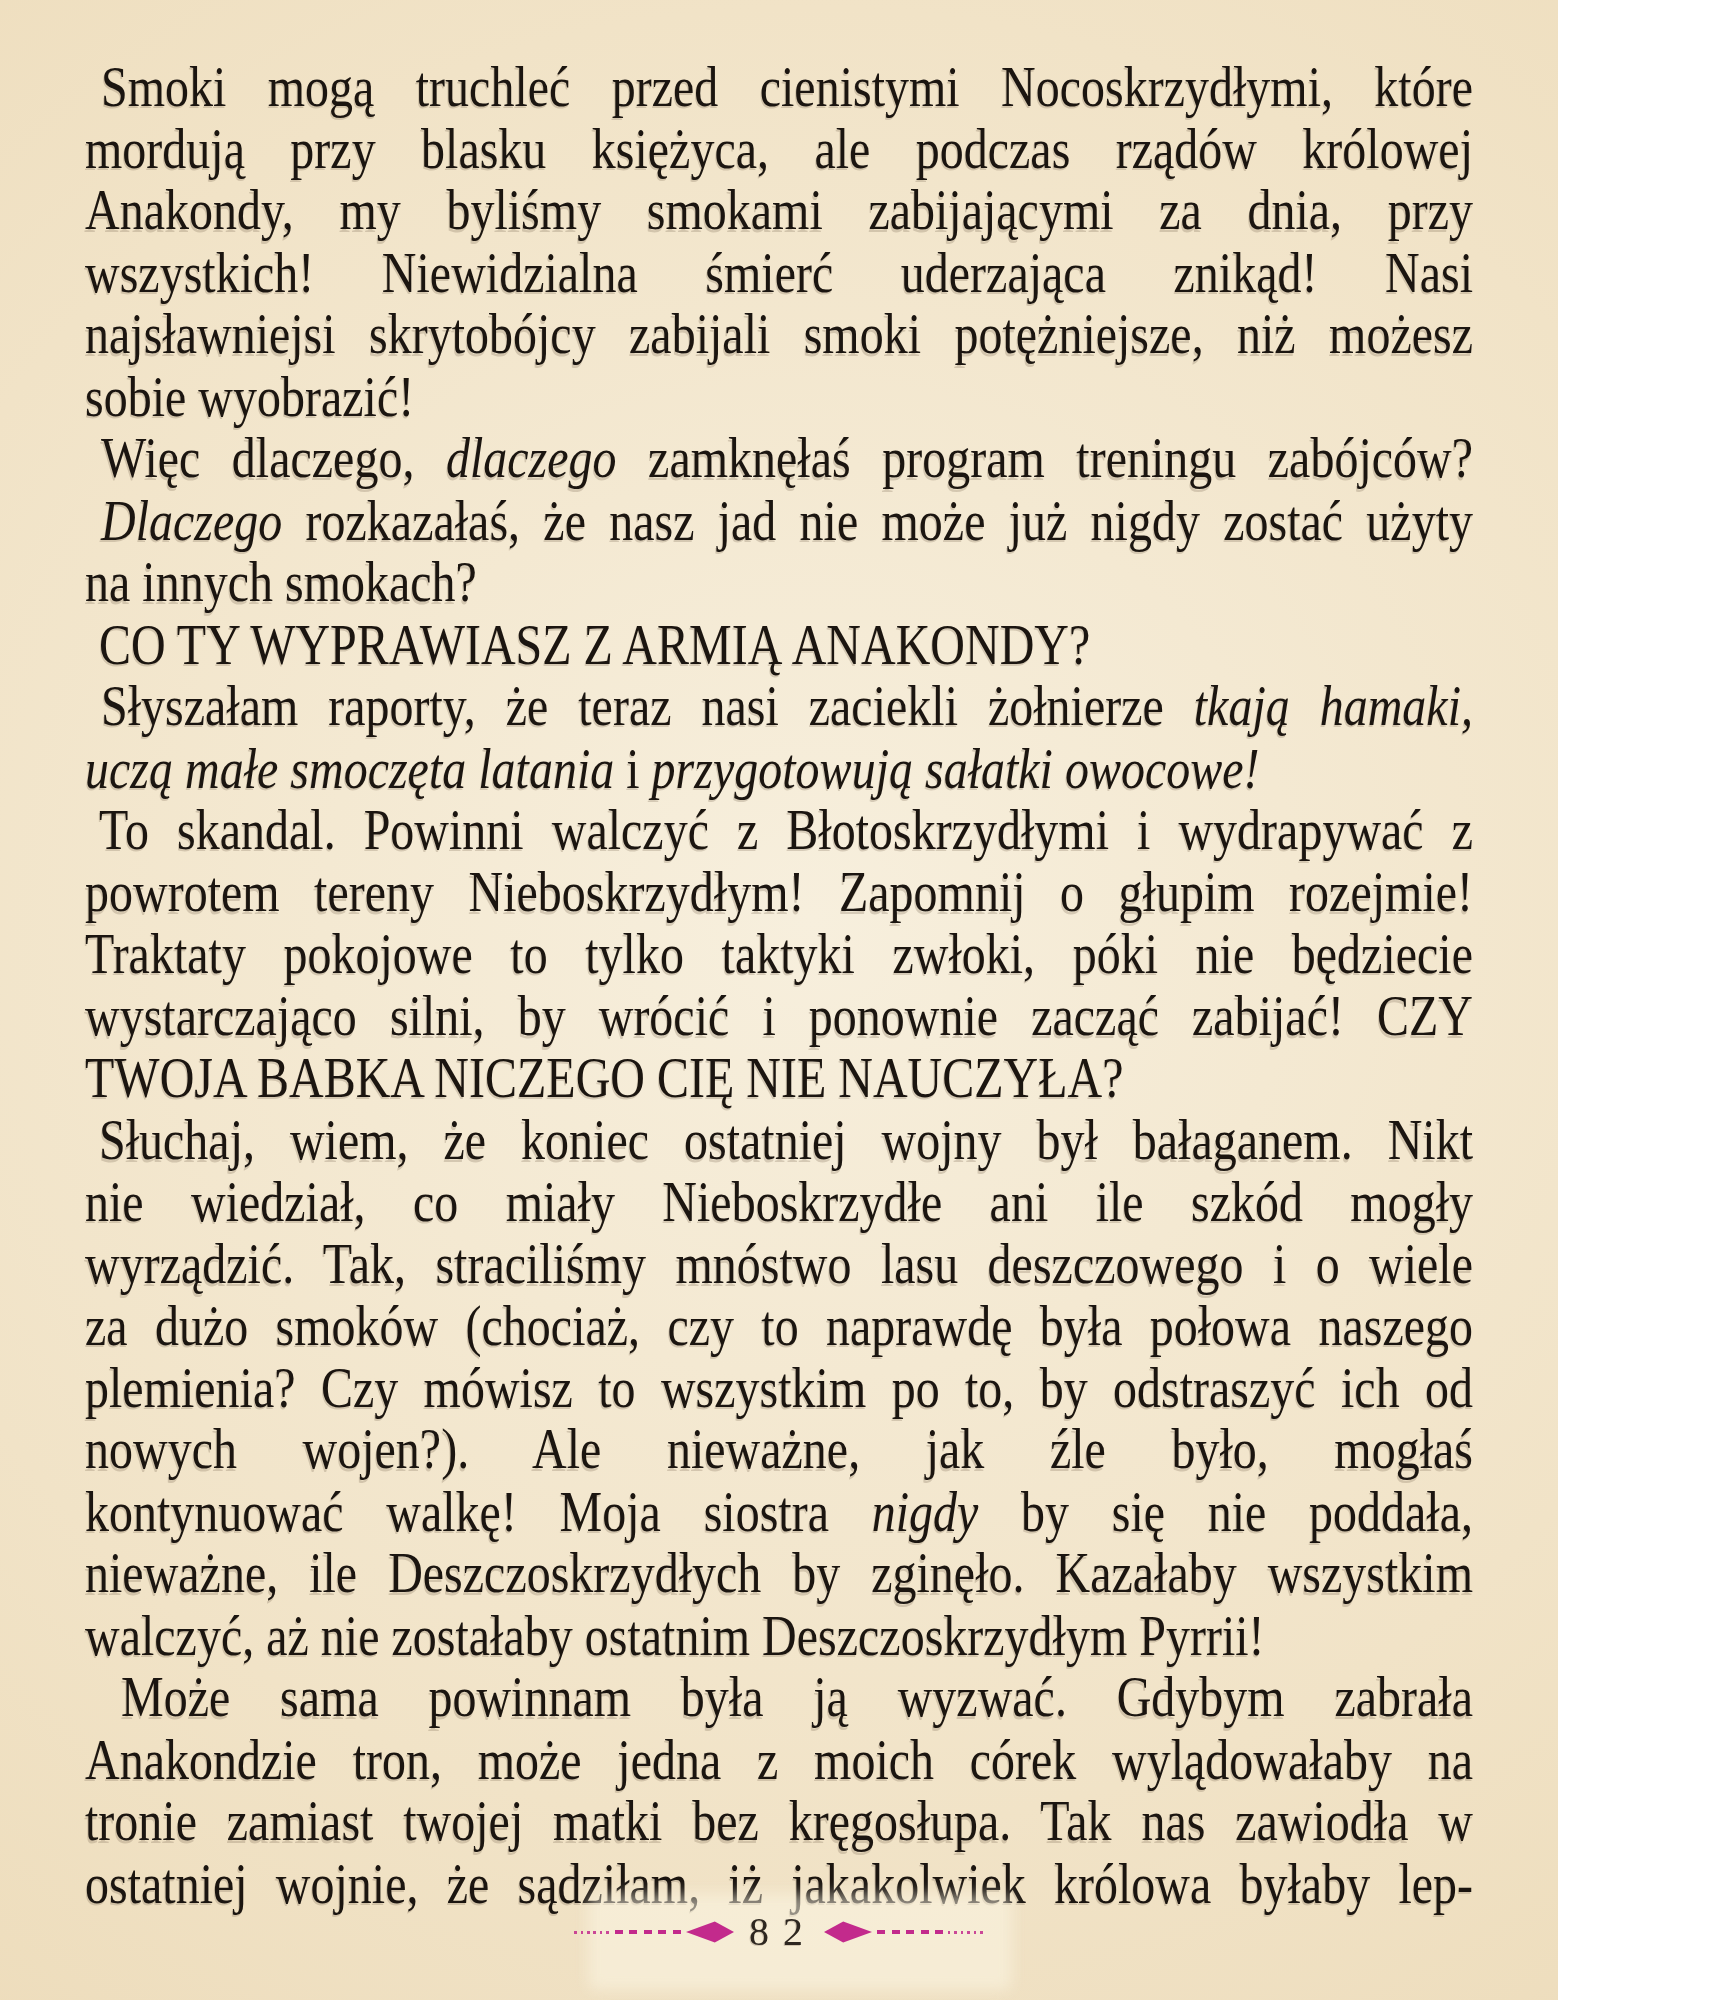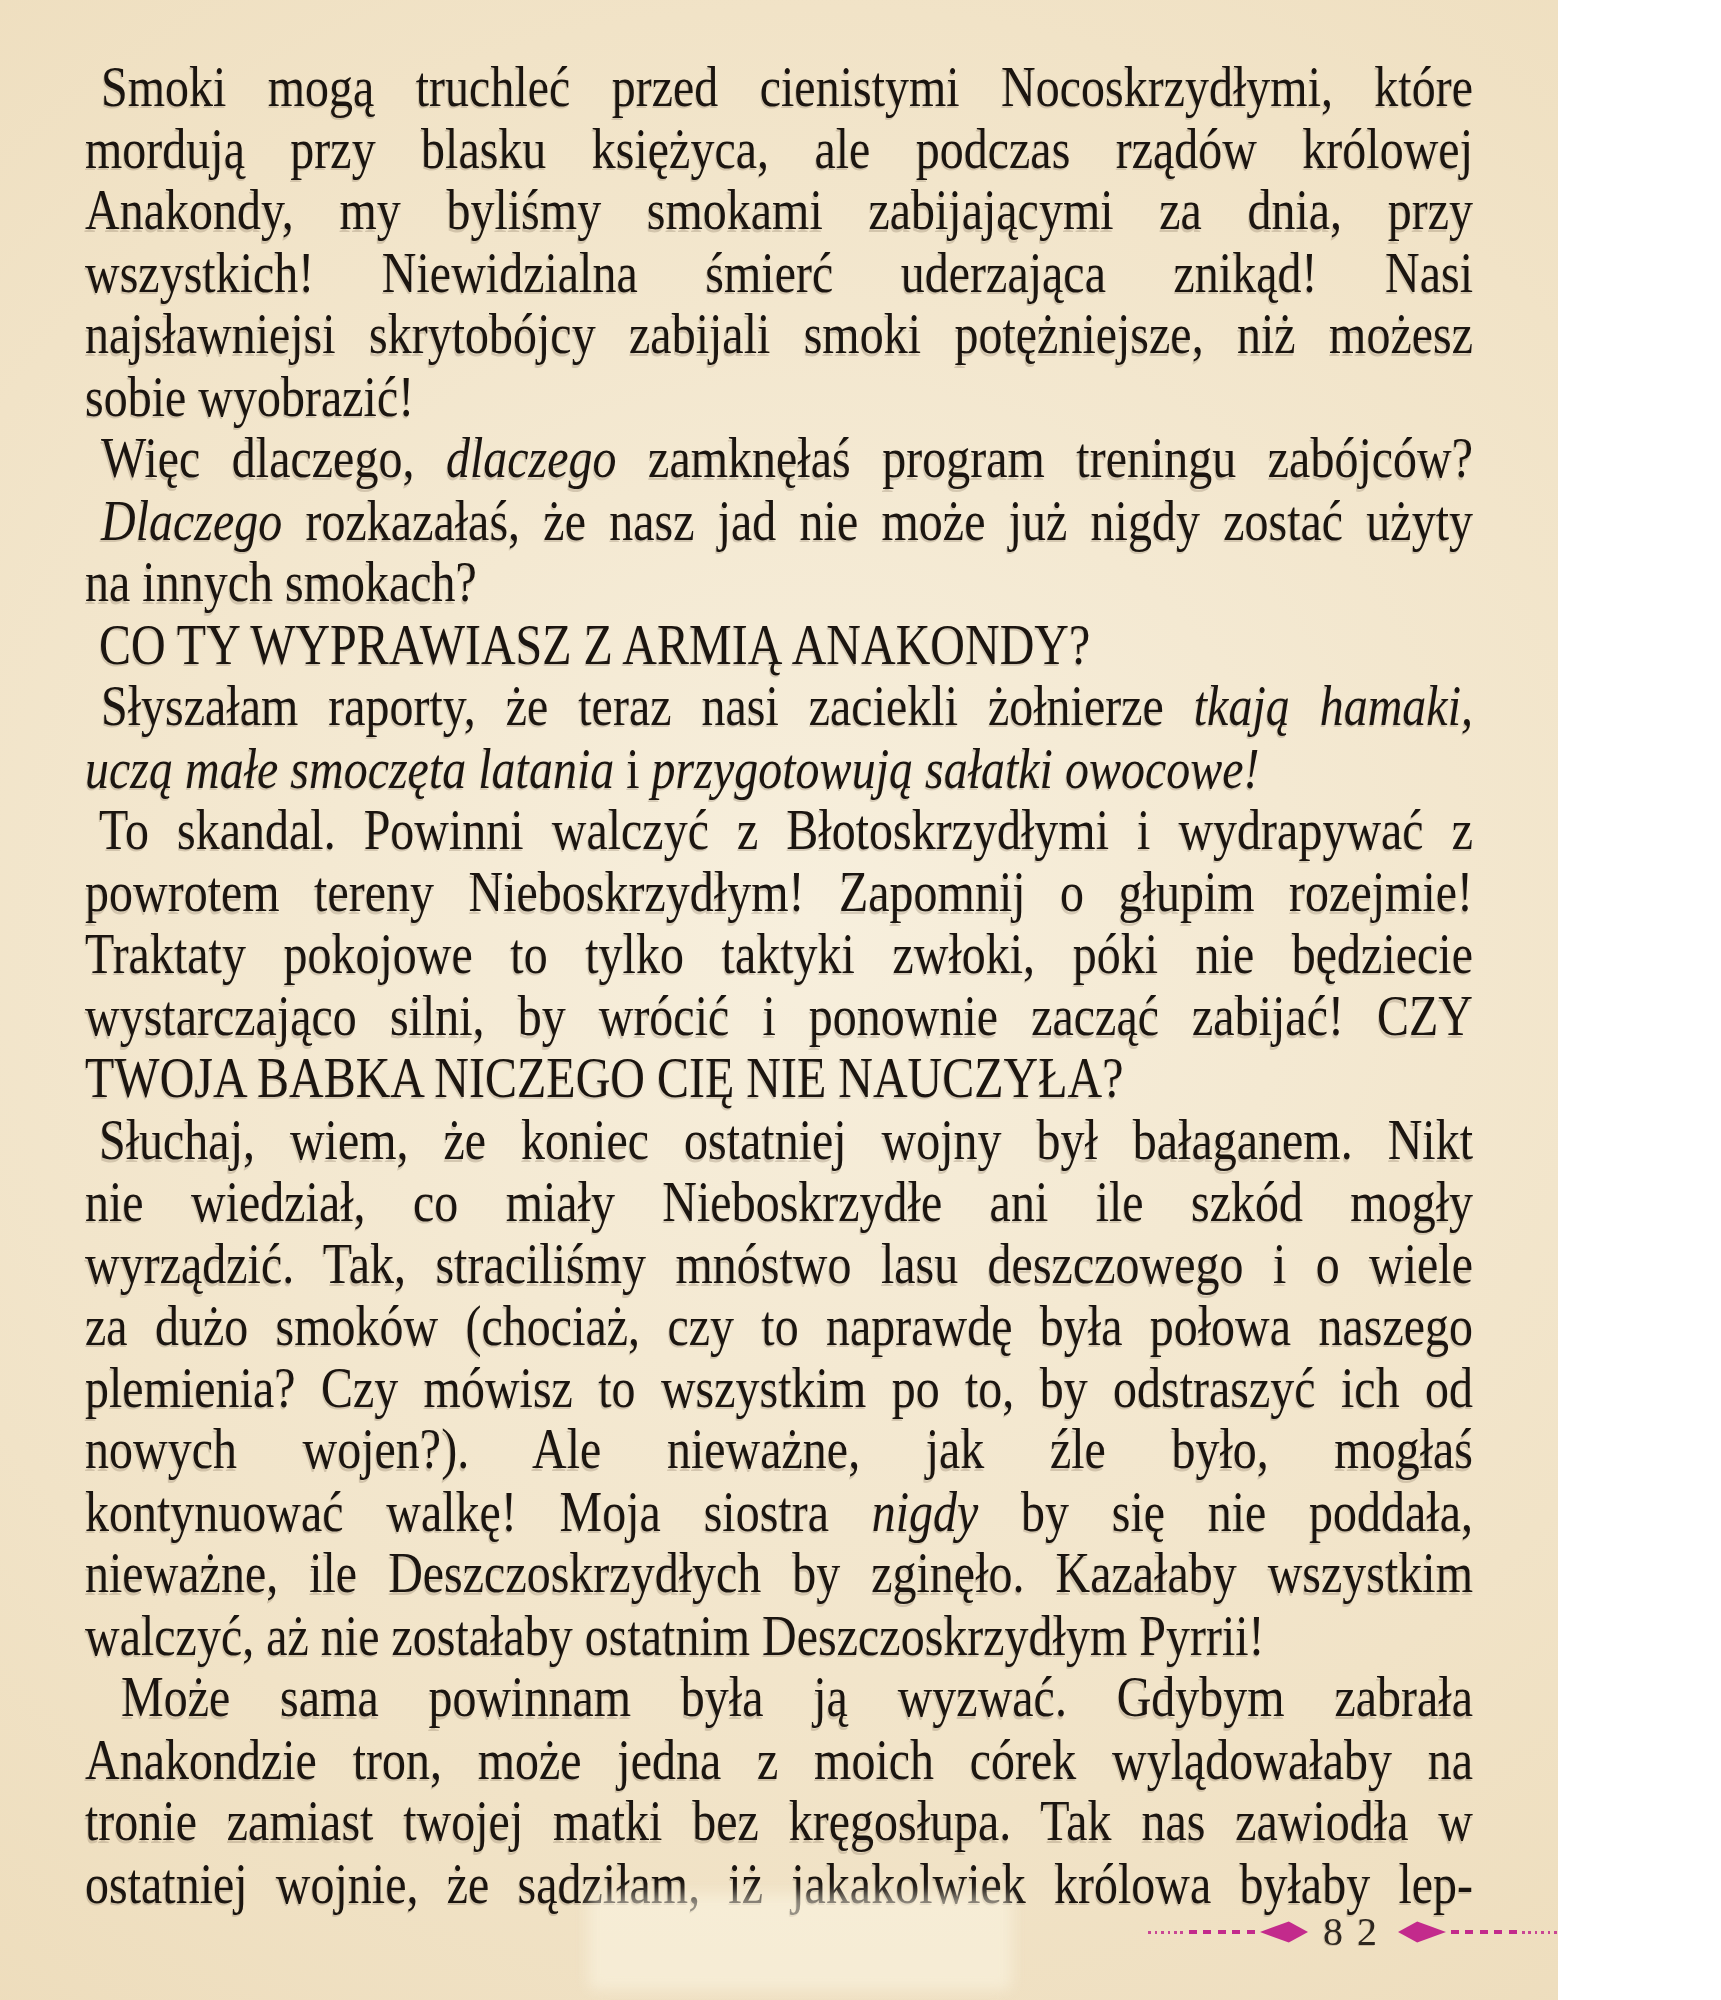--- a/index.html
+++ b/index.html
@@ -31,21 +31,21 @@
     white-space: normal;
   }
   .line.just {
     text-align: justify;
     text-align-last: justify;
   }
   .it { font-style: italic; }
   .footer {
     position: absolute;
     left: 0; right: 0; top: 1906px; height: 52px;
-    display: flex; align-items: center; justify-content: flex-end;
+    display: flex; align-items: center; justify-content: center;
   }
   .footer-glow {
     position: absolute;
     left: 588px; top: -12px; width: 424px; height: 96px;
     background: rgba(252,245,228,0.55);
     filter: blur(7px);
     border-radius: 8px;
   }
   .orn {
     position: relative;

